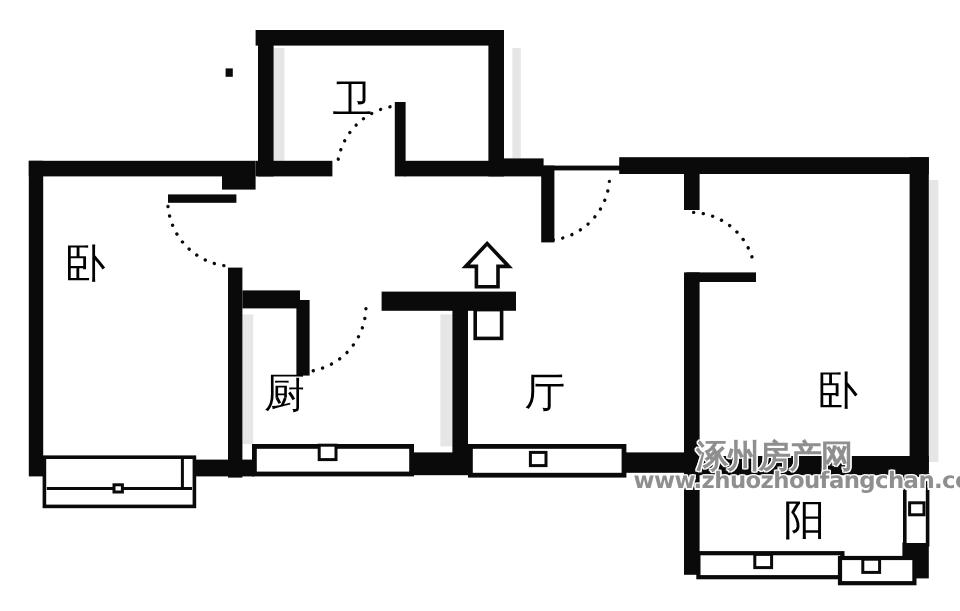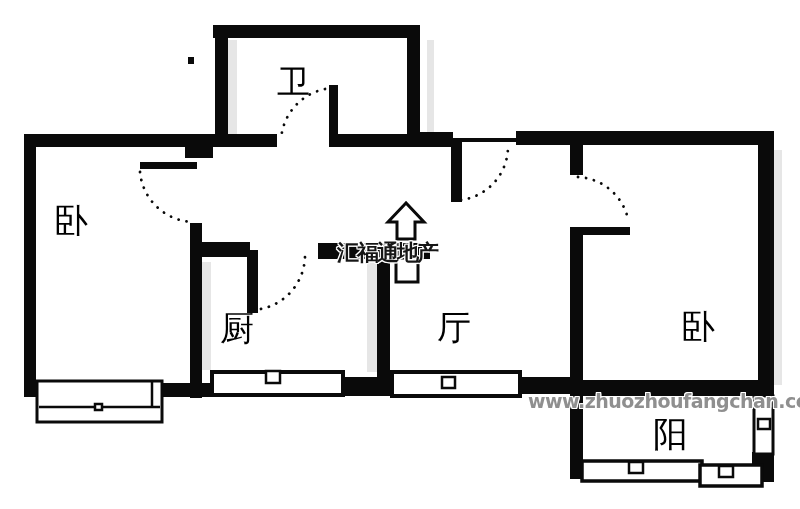--- a/index.html
+++ b/index.html
@@ -77,15 +77,15 @@
       <polygon points="406,203 388,222 397,222 397,239 415,239 415,222 424,222" fill="#ffffff" stroke="#0a0a0a" stroke-width="3" stroke-linejoin="miter"></polygon>
     </svg>
 
   <div class="room-label" style="left: 54px; top: 203px; font-size: 34px;">卧</div>
   <div class="room-label" style="left: 277px; top: 65px; font-size: 33px;">卫</div>
   <div class="room-label" style="left: 220px; top: 311px; font-size: 34px;">厨</div>
   <div class="room-label" style="left: 437px; top: 310px; font-size: 34px;">厅</div>
   <div class="room-label" style="left: 681px; top: 309px; font-size: 34px;">卧</div>
   <div class="room-label" style="left: 653px; top: 417px; font-size: 35px;">阳</div>
 
-  <div class="wm wm-agency" style="left: 337px; top: 242px; font-size: 22px; color: rgb(22, 22, 22);">汇福通地产</div>
+  <div class="wm wm-site" style="left: 580px; top: 367px; font-size: 27px; color: rgb(143, 143, 143);">涿州房产网</div>
   <div class="wm wm-url" style="left: 528px; top: 392px; font-size: 19px; color: rgb(143, 143, 143);">www.zhuozhoufangchan.com</div>
 </div>
 
 </body></html>

